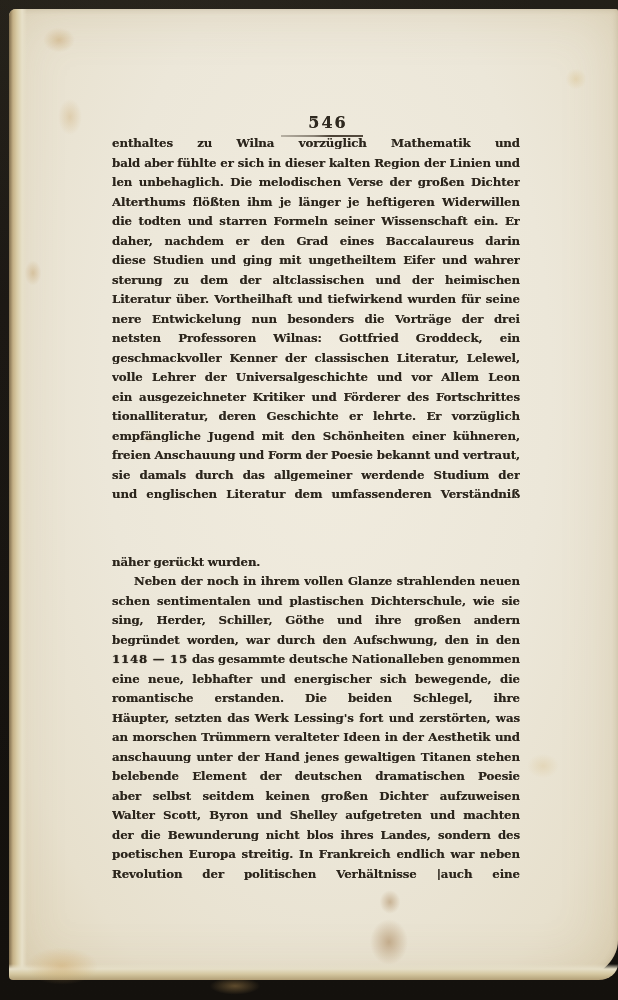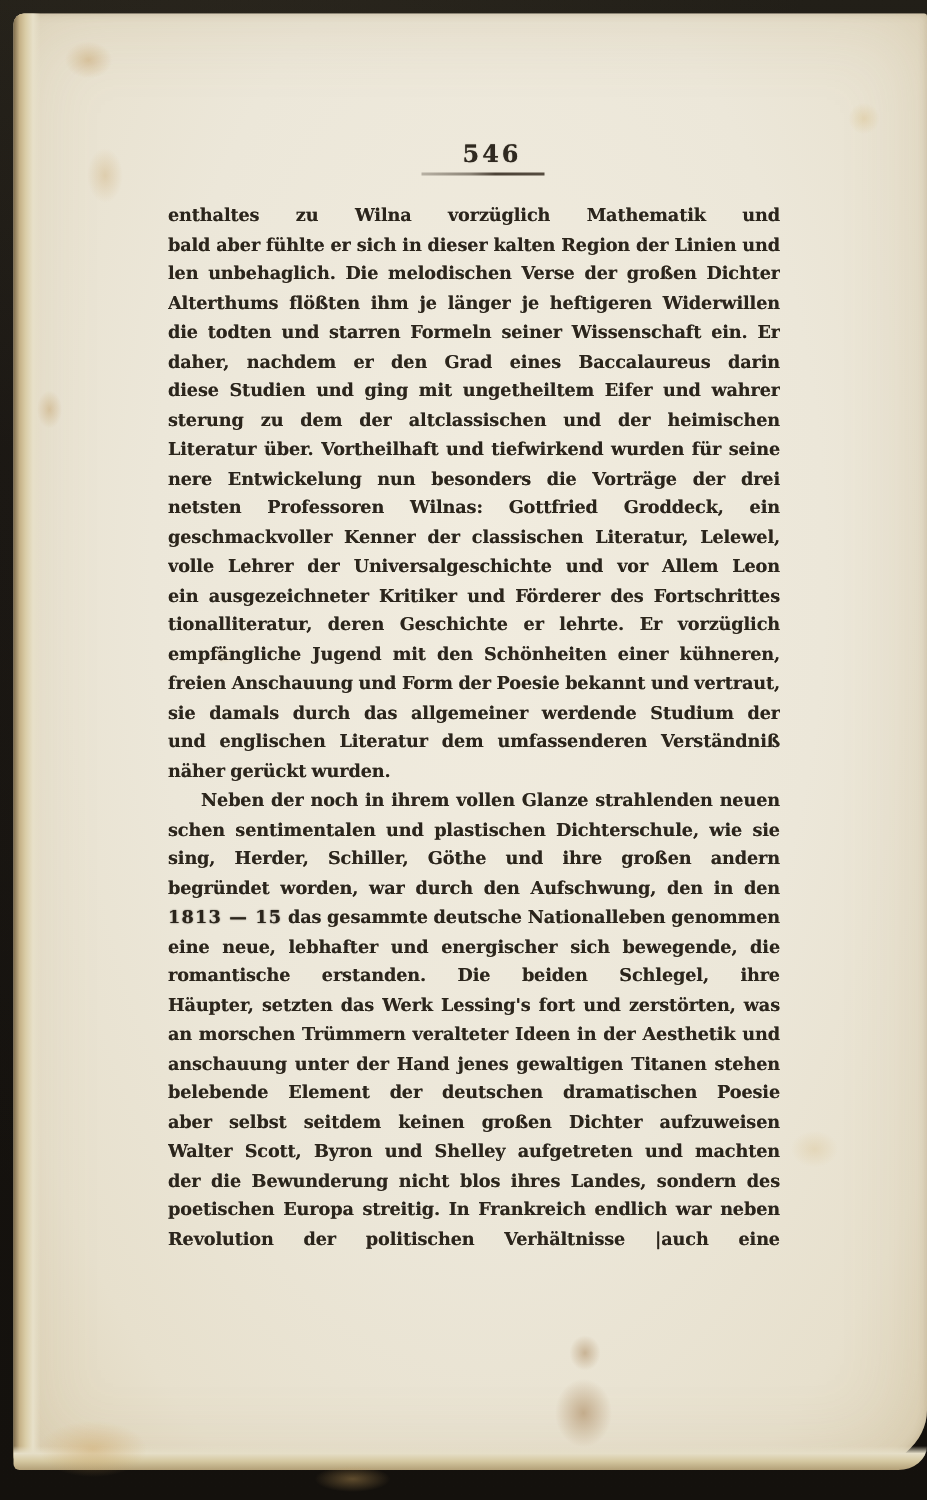--- a/index.html
+++ b/index.html
@@ -53,20 +53,21 @@
     text-align: center;
     color: #2f2920;
   }
   .folio .num {
     display: inline-block;
     transform: translateX(12px);
     font-size: 16px;
     font-weight: bold;
     letter-spacing: 2px;
     text-shadow: 0 0 0.5px rgba(47,41,32,0.7);
+    margin-top: 20px;
   }
   .folio .rule {
     width: 82px; height: 2px;
     margin: 3px auto 0;
     transform: translateX(6px);
     background: linear-gradient(90deg, rgba(58,48,36,0.30) 0%, rgba(58,48,36,0.55) 40%, rgba(58,48,36,0.9) 60%, rgba(58,48,36,0.85) 100%);
   }
 
   .text-block {
     position: absolute;
@@ -80,21 +81,21 @@
     font-weight: bold;
     letter-spacing: -0.1px;
     word-spacing: -0.5px;
     text-align: justify;
     text-align-last: justify;
     white-space: normal;
     overflow: hidden;
     text-shadow: 0 0 0.4px rgba(43,37,28,0.55);
   }
   .line.indent { text-indent: 22px; }
-  .line.para-end { text-align-last: left; }
+  .line.para-end { text-align-last: left; margin-top: 48px; }
   .line b {
     letter-spacing: 0.8px;
     text-shadow: 0 0 0.9px rgba(43,37,28,0.9);
   }
 </style>
 </head>
 <body>
 
 <div class="scan-bg"></div>
 
@@ -133,21 +134,21 @@
     <div class="line">tionalliteratur, deren Geschichte er lehrte.  Er vorzüglich machte die</div>
     <div class="line">empfängliche Jugend mit den Schönheiten einer kühneren, begeistert</div>
     <div class="line">freien Anschauung und Form der Poesie bekannt und vertraut, wie</div>
     <div class="line">sie damals durch das allgemeiner werdende Studium der deutschen</div>
     <div class="line">und englischen Literatur dem umfassenderen Verständniß Europas</div>
     <div class="line para-end">näher gerückt wurden.</div>
     <div class="line indent">Neben der noch in ihrem vollen Glanze strahlenden neuen deut-</div>
     <div class="line">schen sentimentalen und plastischen Dichterschule, wie sie durch Les-</div>
     <div class="line">sing, Herder, Schiller, Göthe und ihre großen andern Zeitgenossen</div>
     <div class="line">begründet worden, war durch den Aufschwung, den in den Jahren</div>
-    <div class="line"><b>1813 — 15</b> das gesammte deutsche Nationalleben genommen hatte,</div>
+    <div class="line"><b>1148 — 15</b> das gesammte deutsche Nationalleben genommen hatte,</div>
     <div class="line">eine neue, lebhafter und energischer sich bewegende, die sogenannte</div>
     <div class="line">romantische erstanden.  Die beiden Schlegel, ihre vorzüglichsten</div>
     <div class="line">Häupter, setzten das Werk Lessing's fort und zerstörten, was noch</div>
     <div class="line">an morschen Trümmern veralteter Ideen in der Aesthetik und Kunst-</div>
     <div class="line">anschauung unter der Hand jenes gewaltigen Titanen stehen geblie-</div>
     <div class="line">belebende Element der deutschen dramatischen Poesie gekommen, das</div>
     <div class="line">aber selbst seitdem keinen großen Dichter aufzuweisen gehabt, waren</div>
     <div class="line">Walter Scott, Byron und Shelley aufgetreten und machten einan-</div>
     <div class="line">der die Bewunderung nicht blos ihres Landes, sondern des ganzen</div>
     <div class="line">poetischen Europa streitig.  In Frankreich endlich war neben der</div>

